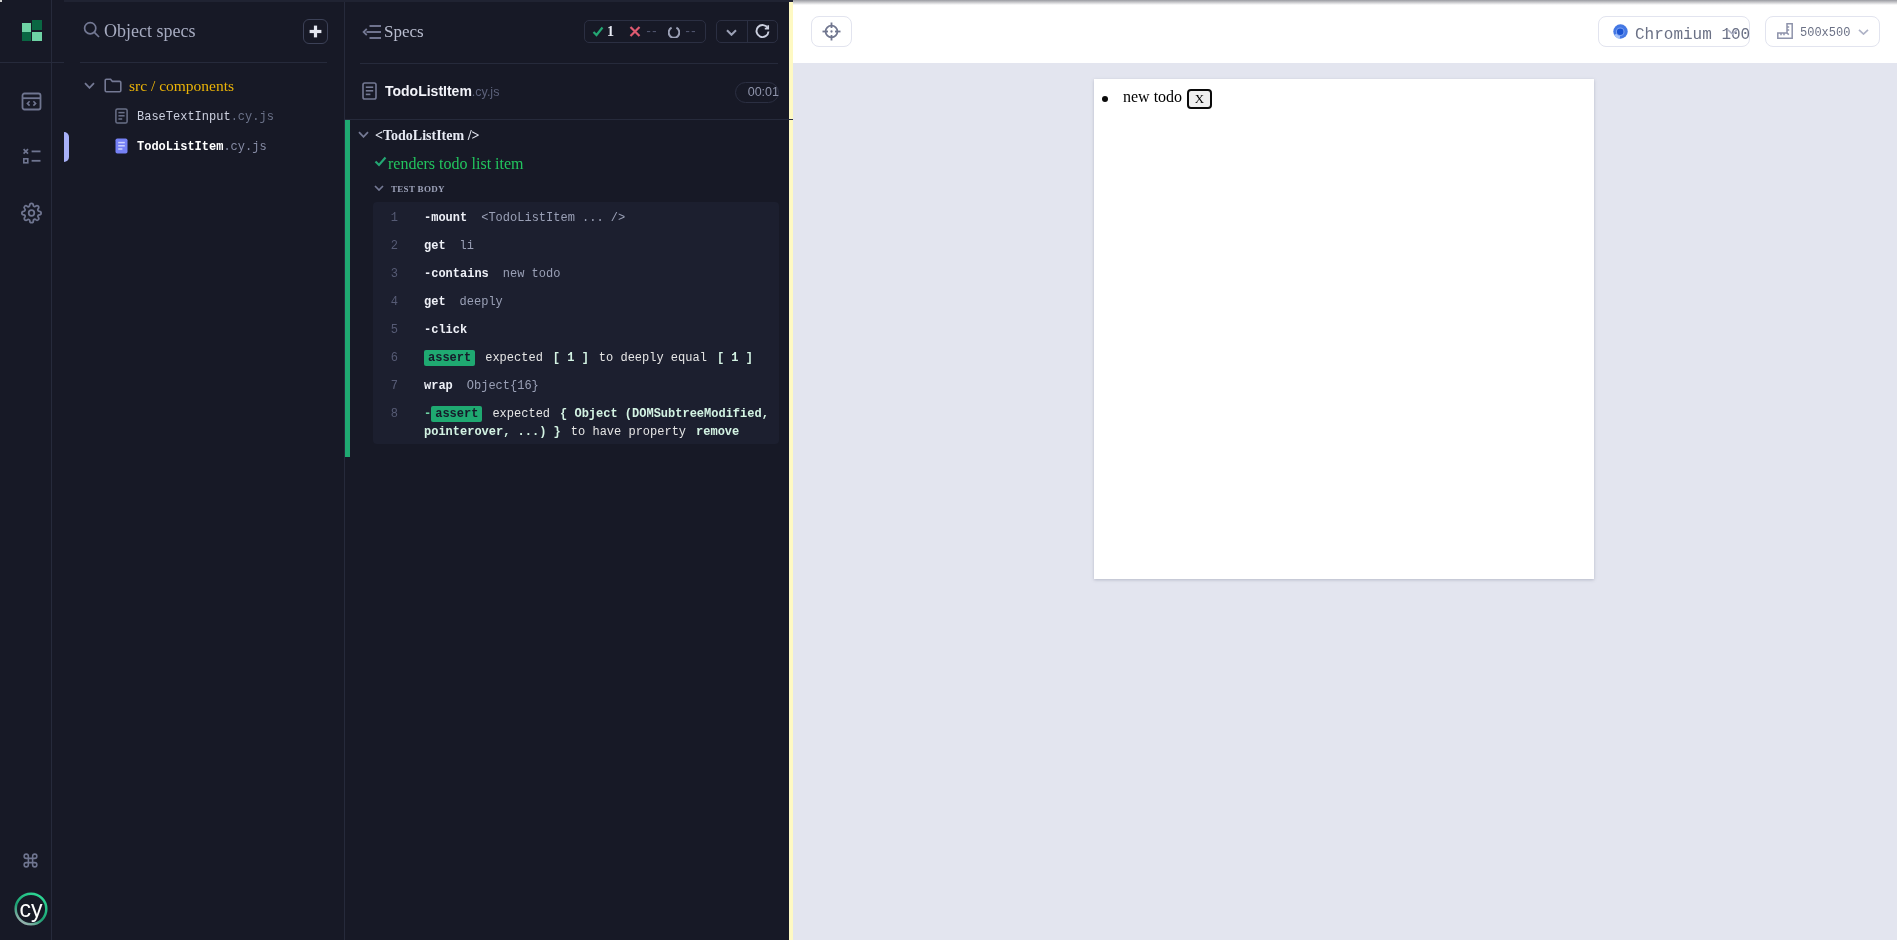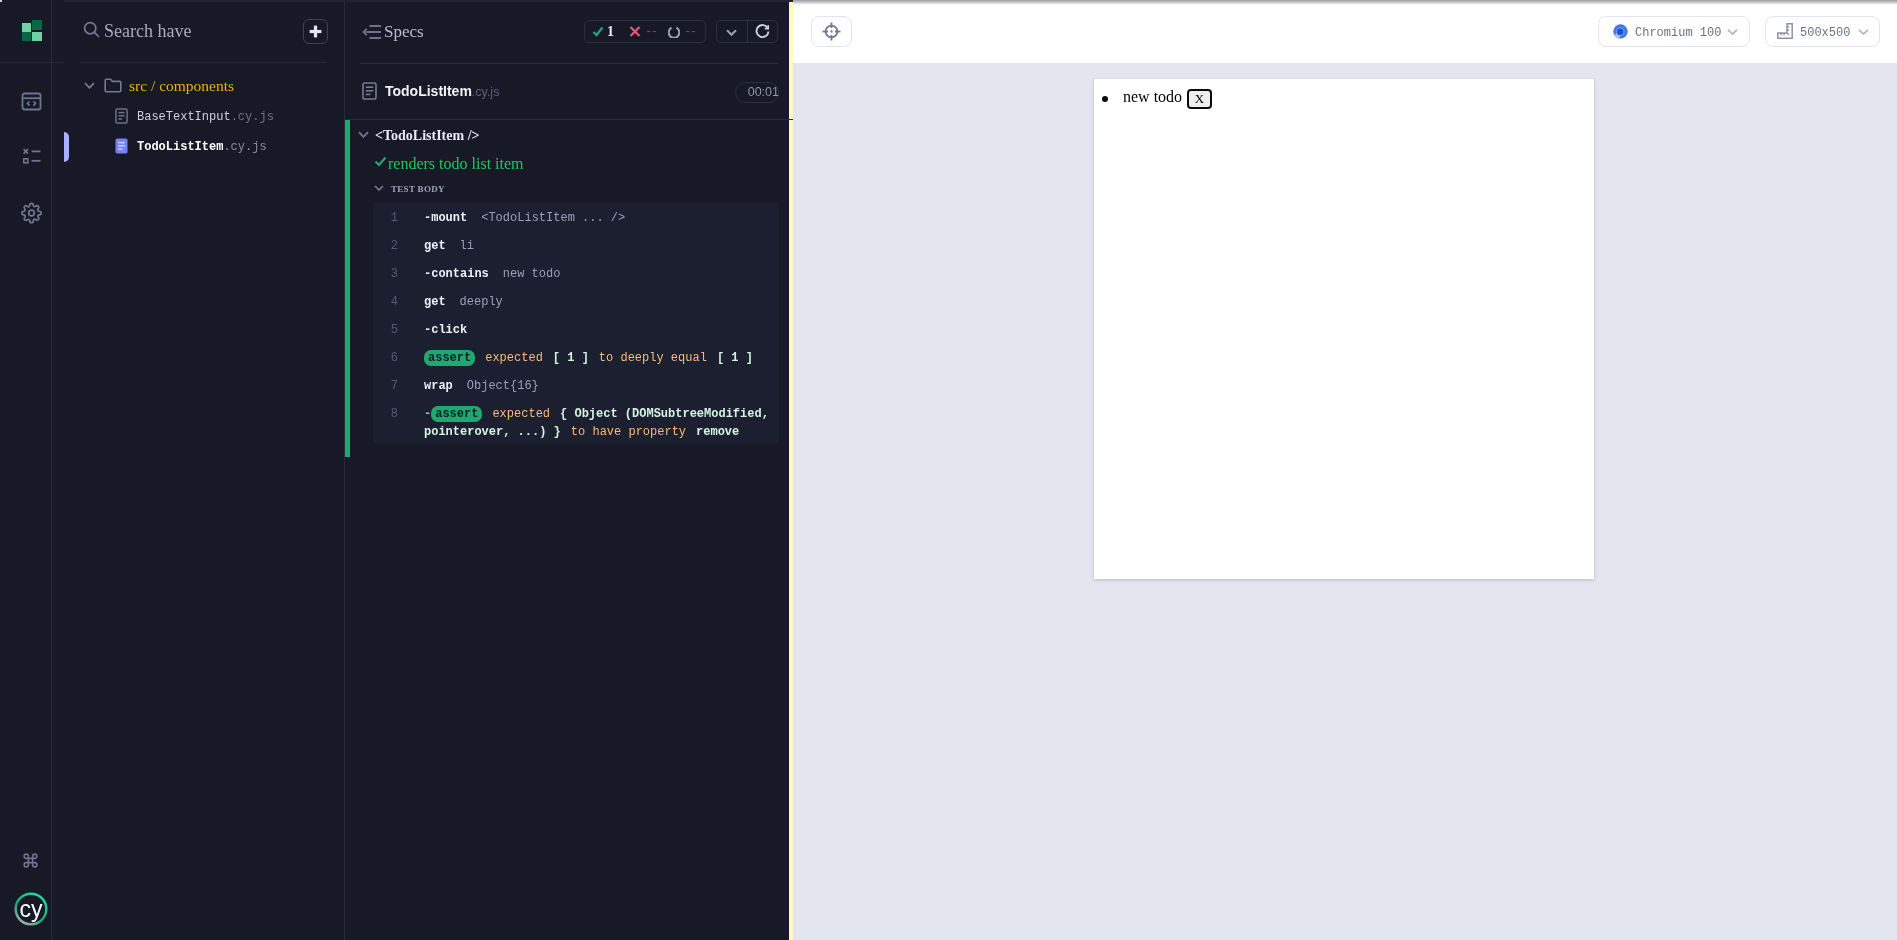--- a/index.html
+++ b/index.html
@@ -70,21 +70,21 @@
     <circle cx="17" cy="17" r="15.3" fill="none" stroke="url(#cyg)" stroke-width="2.5"></circle>
     <text x="5.5" y="25" fill="#fff" font-family="Liberation Sans" font-size="23">cy</text>
   </svg>
 </div>
 
 <div id="specs">
   <svg class="abs" style="left:19px;top:21px" width="18" height="18" viewBox="0 0 18 18" fill="none" stroke="#747994" stroke-width="1.7">
     <circle cx="7.2" cy="7.2" r="5.6"></circle>
     <line x1="11.4" y1="11.4" x2="16" y2="16"></line>
   </svg>
-  <div class="abs serif" style="left:40px;top:21px;font-size:18px;color:#a6abc0">Search have</div>
+  <div class="abs serif" style="left:40px;top:21px;font-size:18px;color:#a6abc0">Object specs</div>
   <div class="abs" style="left:239px;top:19px;width:25px;height:25px;border:1px solid #3c4157;border-radius:6px">
     <svg style="margin:5.3px auto 0" width="13" height="13" viewBox="0 0 13 13" stroke="#e4e7f0" stroke-width="3.2">
           <line x1="6.5" y1="0.6" x2="6.5" y2="12.4"></line>
           <line x1="0.6" y1="6.5" x2="12.4" y2="6.5"></line>
         </svg>
   </div>
   <div class="sep" style="left:16px;top:62px;width:247px"></div>
 
   <svg class="abs" style="left:20px;top:82px" width="11" height="7" viewBox="0 0 11 7" fill="none" stroke="#747994" stroke-width="1.8">
         <path d="M1 1.2 L5.5 5.8 L10 1.2"></path>
@@ -205,21 +205,21 @@
     <circle cx="9.5" cy="9.5" r="1.15" fill="#70768f" stroke="none"></circle>
   </svg>
 
   <div class="abs" style="left:805px;top:16px;width:152px;height:31px;border:1px solid #e2e4ef;border-radius:8px"></div>
   <svg class="abs" style="left:820px;top:24px" width="15" height="15" viewBox="0 0 15 15">
     <circle cx="7.5" cy="7.5" r="7.2" fill="#4478e4"></circle>
     <path d="M7.5 7.5 L1.1 10.9 A7.2 7.2 0 0 0 6.8 14.66 Z" fill="#a6c3f8"></path>
     <circle cx="7.2" cy="7.8" r="4.3" fill="#7fa3f2"></circle>
     <circle cx="7.2" cy="7.8" r="3.3" fill="#1b54d2"></circle>
   </svg>
-  <div class="abs mono" style="left:842px;top:25.5px;font-size:12px;color:#6b7186">Chromium 100</div>
+  <div class="abs mono" style="left:842px;top:25.5px;font-size:16px;color:#6b7186">Chromium 100</div>
   <svg class="abs" style="left:934px;top:29px" width="11" height="6" viewBox="0 0 11 6" fill="none" stroke="#aeb2c6" stroke-width="1.7">
         <path d="M1 0.8 L5.5 5 L10 0.8"></path>
       </svg>
 
   <div class="abs" style="left:972px;top:16px;width:115px;height:31px;border:1px solid #e2e4ef;border-radius:8px"></div>
   <svg class="abs" style="left:984px;top:23px" width="17" height="17" viewBox="0 0 17 17" fill="none" stroke="#8e93ab" stroke-width="1.5">
     <path d="M10 0.8 H15.2 V15.2 H0.8 V10 H10 Z"></path>
     <line x1="10" y1="4" x2="12.2" y2="4"></line>
     <line x1="10" y1="7" x2="12.2" y2="7"></line>
     <line x1="10" y1="10" x2="11.8" y2="11.6"></line>
@@ -236,17 +236,17 @@
   <div class="abs serif" style="left:330px;top:88px;font-size:16px;color:#000">new todo</div>
   <div class="abs serif" style="left:394px;top:88.5px;width:25px;height:20px;border:2px solid #0a0a0a;border-radius:4px;background:#efefef;font-size:13px;color:#000;text-align:center;line-height:16px">X</div>
 </div>
 
 </div>
 <style>
 #cmds .row{position:absolute;left:0;width:394px;height:18px;white-space:nowrap}
 #cmds .n{position:absolute;left:0;width:25px;text-align:right;color:#565b75}
 #cmds .c{margin-left:51px;font-weight:bold;color:#eef0f7}
 #cmds .a{margin-left:14px;color:#9aa0b6}
-#cmds .badge{margin-left:51px;background:#1fa971;color:#161a2a;font-weight:bold;border-radius:7px;padding:1px 4px}
-#cmds .g{margin-left:10px;color:#fdba74}
+#cmds .badge{margin-left:51px;background:#1fa971;color:#161a2a;font-weight:bold;border-radius:2px;padding:1px 4px}
+#cmds .g{margin-left:10px;color:#e5e5e5}
 #cmds .gb{margin-left:10px;color:#d3f3e3;font-weight:bold}
 #cmds .gd{margin-left:51px;color:#6fd3a4;font-weight:bold}
 </style>
 
 </body></html>

